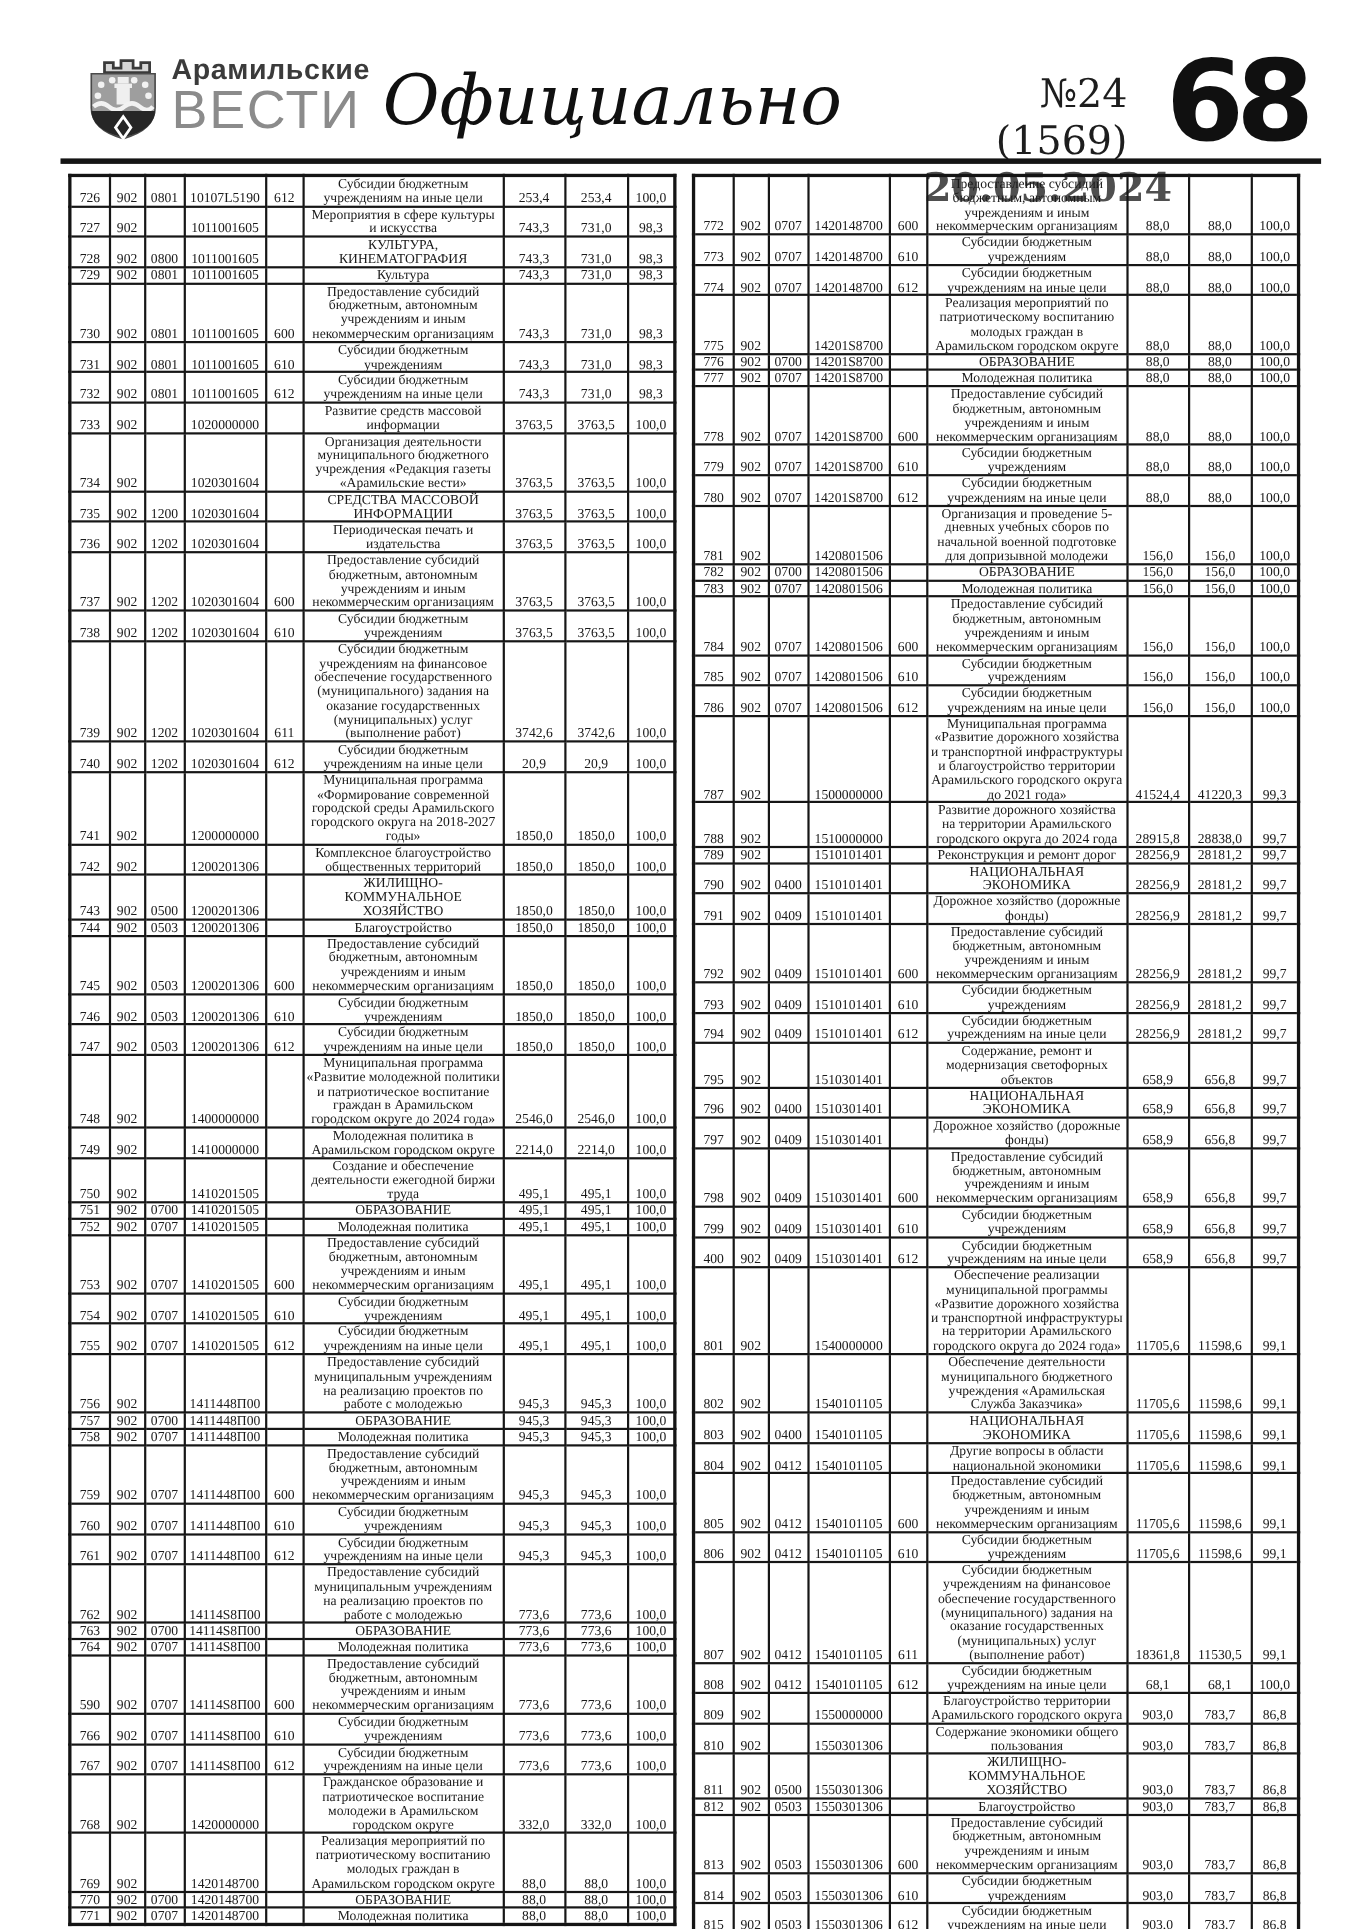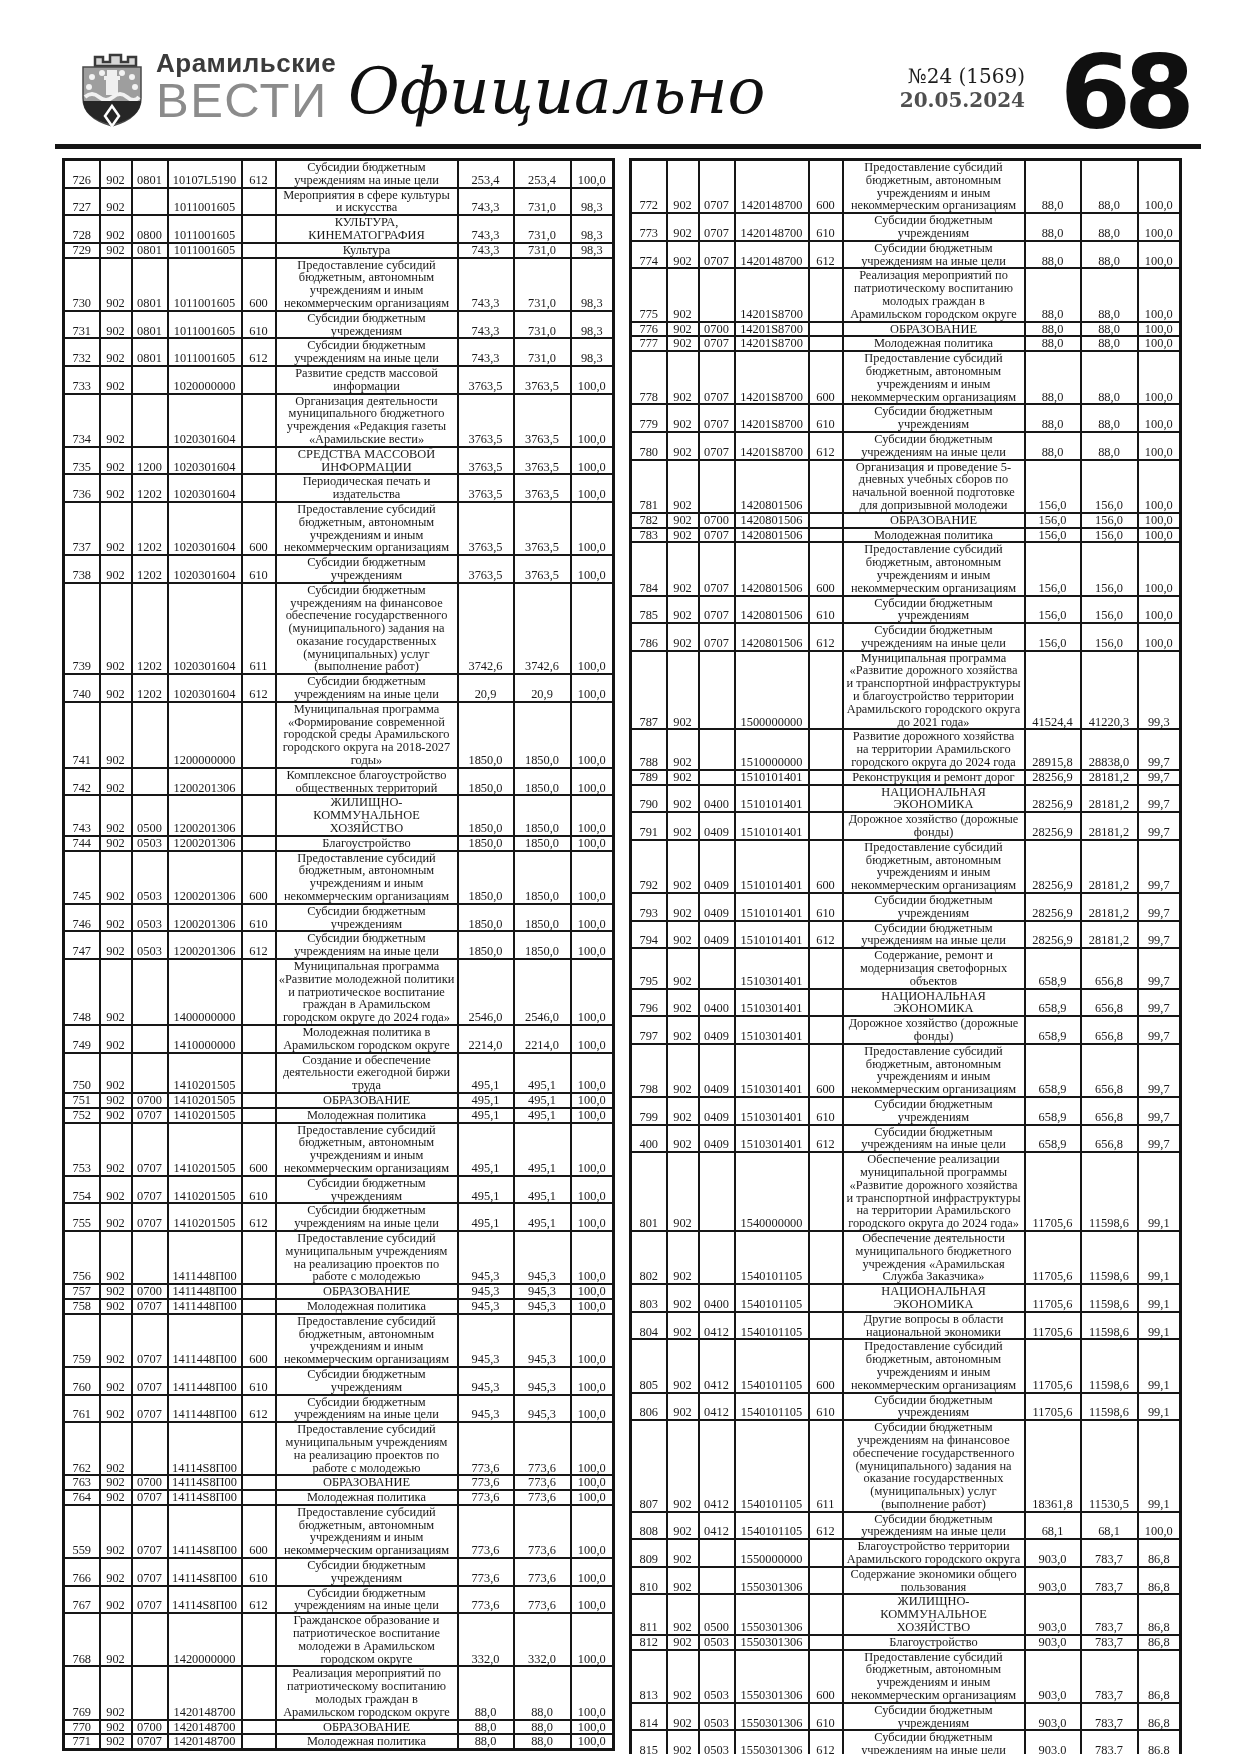--- a/index.html
+++ b/index.html
@@ -10,21 +10,21 @@
   .brand{position:absolute;left:75px;top:50px;display:flex;align-items:flex-start;}
   .emblem{width:74px;height:80px;display:block;}
   .brand-text{margin-left:7px;}
   .brand-top{font-family:"Liberation Sans",sans-serif;font-weight:bold;font-size:26px;
              color:#3b3b3b;letter-spacing:.5px;line-height:1;}
   .brand-bottom{font-family:"Liberation Sans",sans-serif;font-weight:normal;font-size:49px;
              color:#8b8b8b;letter-spacing:1.5px;line-height:.92;margin-top:2px;}
   .section-title{position:absolute;left:348px;top:60px;font-family:"DejaVu Serif",serif;
              font-style:italic;font-size:63px;line-height:1;color:#101010;}
   .issue-block{position:absolute;left:840px;top:64px;width:185px;text-align:right;
-             font-family:"DejaVu Serif",serif;font-size:20px;line-height:1.2;color:#1d1d1d;}
+             font-family:"DejaVu Serif",serif;font-size:36px;line-height:1.2;color:#1d1d1d;}
   .issue-date{color:#4f4f4f;font-weight:bold;}
   .page-number{position:absolute;left:1060px;top:46px;font-family:"DejaVu Sans",sans-serif;
              font-weight:bold;font-size:102px;line-height:.92;letter-spacing:-7px;color:#101010;}
   .rule{position:absolute;left:55px;top:144px;width:1146px;height:5px;background:#141414;}
   
   .columns{position:absolute;left:62px;top:158px;width:1117px;display:flex;gap:17px;
            align-items:flex-start;}
   .col{width:550px;}
   table.budget{border-collapse:collapse;width:550px;table-layout:fixed;
            border:3px solid #141414;}
@@ -517,21 +517,21 @@
               <td class="c1">902</td>
               <td class="c2">0707</td>
               <td class="c3">14114S8П00</td>
               <td class="c4"></td>
               <td class="c5">Молодежная политика</td>
               <td class="c6">773,6</td>
               <td class="c7">773,6</td>
               <td class="c8">100,0</td>
             </tr>
             <tr>
-              <td class="c0">559</td>
+              <td class="c0">590</td>
               <td class="c1">902</td>
               <td class="c2">0707</td>
               <td class="c3">14114S8П00</td>
               <td class="c4">600</td>
               <td class="c5">Предоставление субсидий бюджетным, автономным учреждениям и иным некоммерческим организациям</td>
               <td class="c6">773,6</td>
               <td class="c7">773,6</td>
               <td class="c8">100,0</td>
             </tr>
             <tr>

